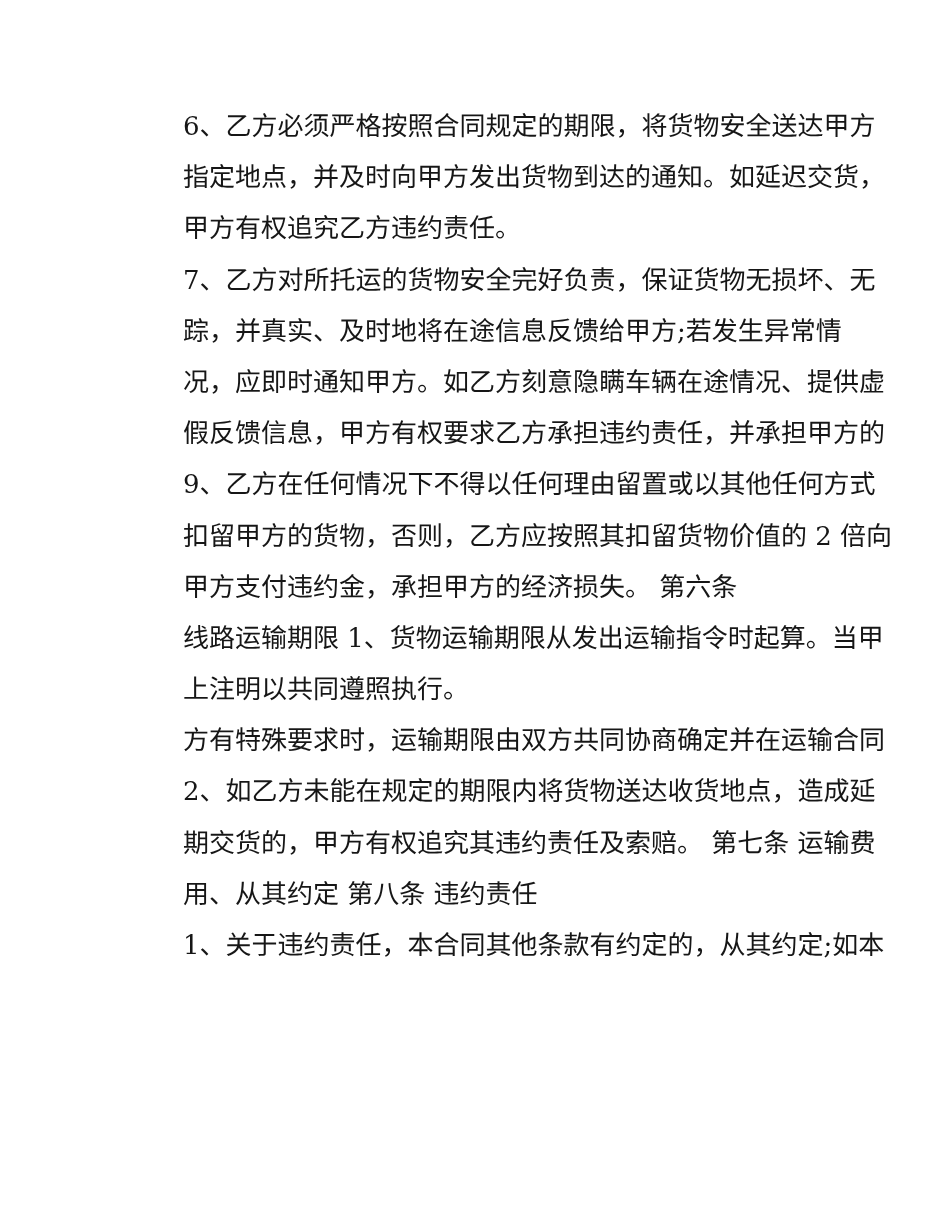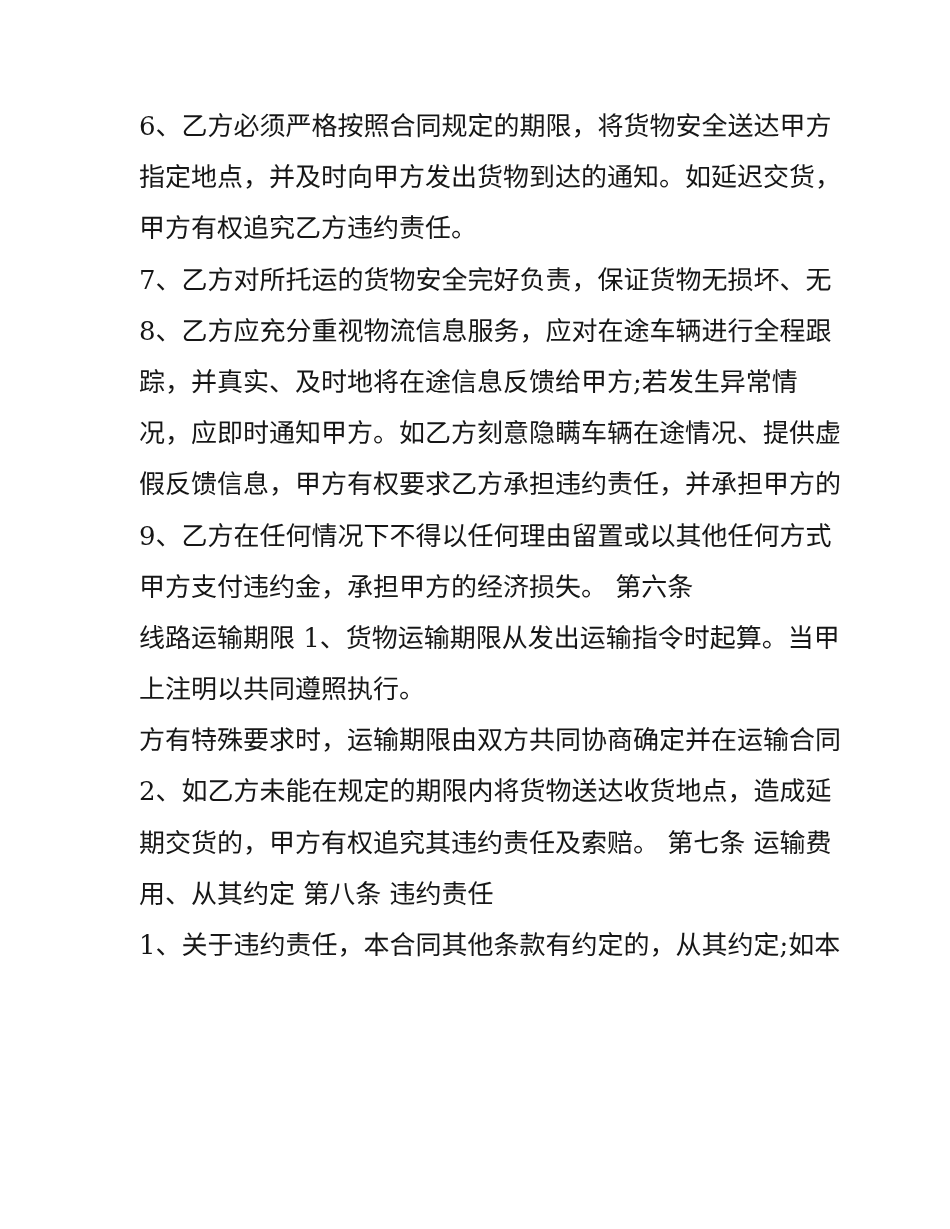--- a/index.html
+++ b/index.html
@@ -29,36 +29,37 @@
       font-family: "DejaVu Serif", "Liberation Serif", serif;
       font-size: 26px;
       color: #161616;
       text-rendering: optimizeLegibility;
     }
     .text-line {
       height: 51.2px;
       line-height: 51.2px;
       white-space: pre;
       letter-spacing: 0px;
+      margin-left: 44px;
     }
   </style>
 </head>
 <body>
 
 <div class="page">
   <div class="text-block">
     <div class="text-line">6、乙方必须严格按照合同规定的期限，将货物安全送达甲方</div>
     <div class="text-line">指定地点，并及时向甲方发出货物到达的通知。如延迟交货，</div>
     <div class="text-line">甲方有权追究乙方违约责任。</div>
     <div class="text-line">7、乙方对所托运的货物安全完好负责，保证货物无损坏、无</div>
-    <div class="text-line">8、乙方应充分重视物流信息服务，应对在途车辆进行全程跟</div>
     <div class="text-line">踪，并真实、及时地将在途信息反馈给甲方;若发生异常情</div>
     <div class="text-line">况，应即时通知甲方。如乙方刻意隐瞒车辆在途情况、提供虚</div>
     <div class="text-line">假反馈信息，甲方有权要求乙方承担违约责任，并承担甲方的</div>
     <div class="text-line">9、乙方在任何情况下不得以任何理由留置或以其他任何方式</div>
+    <div class="text-line">扣留甲方的货物，否则，乙方应按照其扣留货物价值的 2 倍向</div>
     <div class="text-line">甲方支付违约金，承担甲方的经济损失。 第六条</div>
     <div class="text-line">线路运输期限 1、货物运输期限从发出运输指令时起算。当甲</div>
     <div class="text-line">上注明以共同遵照执行。</div>
     <div class="text-line">方有特殊要求时，运输期限由双方共同协商确定并在运输合同</div>
     <div class="text-line">2、如乙方未能在规定的期限内将货物送达收货地点，造成延</div>
     <div class="text-line">期交货的，甲方有权追究其违约责任及索赔。 第七条 运输费</div>
     <div class="text-line">用、从其约定 第八条 违约责任</div>
     <div class="text-line">1、关于违约责任，本合同其他条款有约定的，从其约定;如本</div>
   </div>
 </div>

